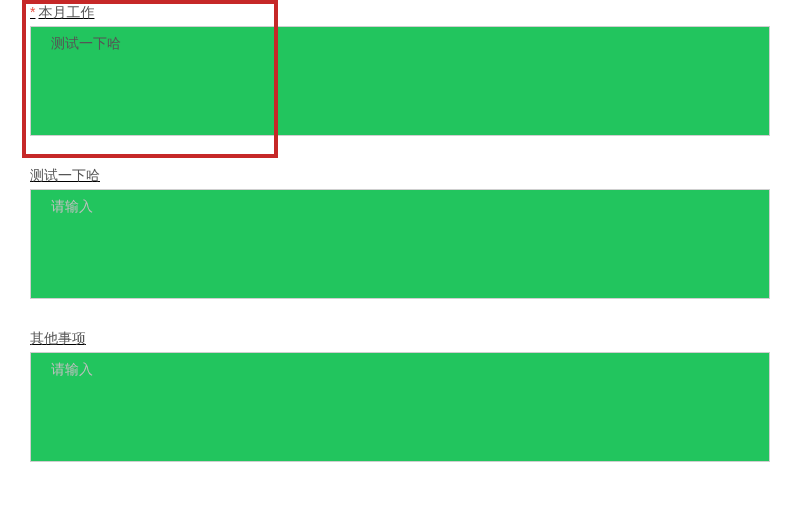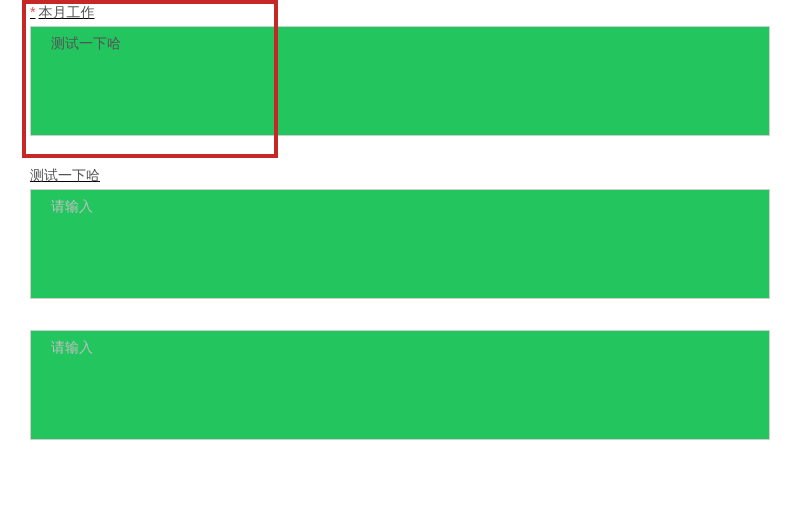--- a/index.html
+++ b/index.html
@@ -71,17 +71,20 @@
     </div>
 
     <div class="form-field">
       <label class="field-label">
         <span>测试一下哈</span>
       </label>
       <textarea class="field-textarea" placeholder="请输入" style=""></textarea>
     </div>
 
     <div class="form-field">
+      <label class="field-label">
+        <span>其他事项</span>
+      </label>
       <textarea class="field-textarea" placeholder="请输入" style=""></textarea>
     </div>
 
   </div>
 </div>
 
 </body></html>

